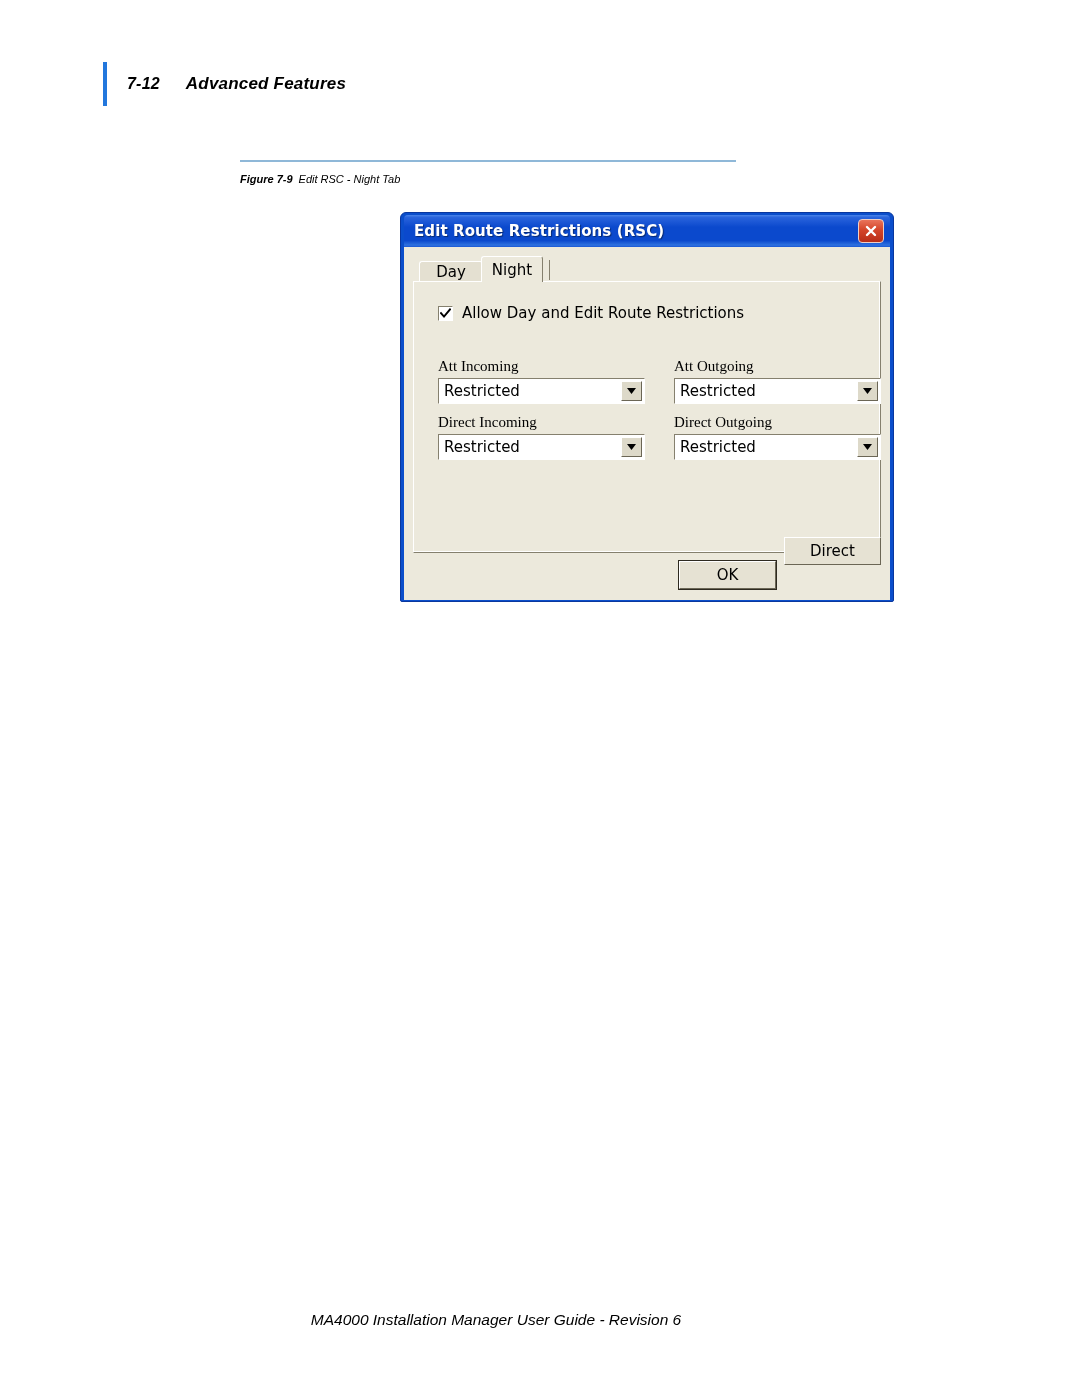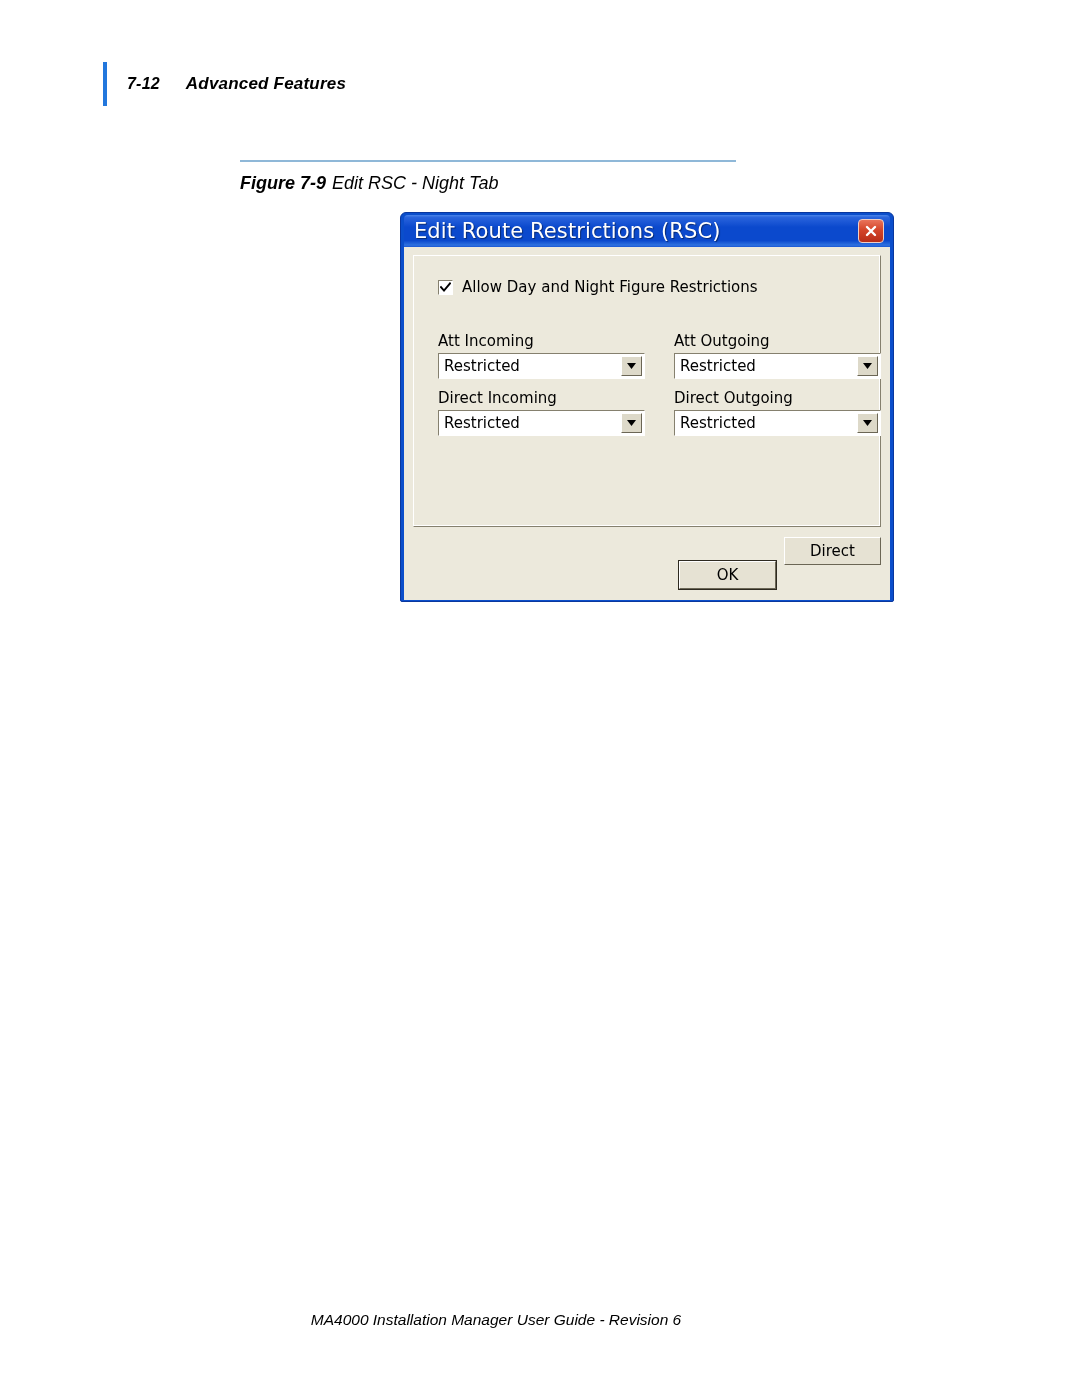--- a/index.html
+++ b/index.html
@@ -60,21 +60,21 @@
     top: 160px;
     width: 700px;
   }
   .caption-rule {
     width: 496px;
     height: 2px;
     background: #8fb8d8;
     margin-bottom: 11px;
   }
   .caption-text {
-    font-size: 18px;
+    font-size: 11px;
     white-space: nowrap;
   }
   .caption-label {
     font-weight: bold;
     font-style: italic;
   }
   .caption-title {
     font-style: italic;
     margin-left: 6px;
   }
@@ -100,22 +100,22 @@
         #4a84e8 0%, #2963dc 8%, #0b49cd 38%,
         #0b49cd 80%, #2f72e0 94%, #1a57d4 100%);
     display: flex;
     align-items: center;
     padding: 0 4px 0 10px;
     box-sizing: border-box;
     position: relative;
   }
   .title-text {
     color: #ffffff;
-    font-size: 21px;
-    font-weight: normal;
+    font-size: 15px;
+    font-weight: bold;
     text-shadow: 1px 1px 1px rgba(0,0,0,0.45);
     letter-spacing: 0.1px;
     white-space: nowrap;
     flex: 1 1 auto;
   }
   .close-button {
     width: 26px;
     height: 24px;
     border-radius: 4px;
     background: linear-gradient(to bottom, #e9735a 0%, #d4452a 45%, #b82d18 100%);
@@ -239,20 +239,21 @@
   .field-grid {
     display: grid;
     grid-template-columns: 230px 230px;
     column-gap: 6px;
     row-gap: 0;
   }
   .field-label {
     font-size: 15px;
     margin-bottom: 3px;
     white-space: nowrap;
+    font-family: Liberation Serif, serif;
   }
   .field-label.row2 { margin-top: 10px; }
   .combo {
     width: 207px;
     height: 26px;
     background: #ffffff;
     border-top: 1px solid #85806e;
     border-left: 1px solid #85806e;
     border-right: 1px solid #ffffff;
     border-bottom: 1px solid #ffffff;
@@ -355,31 +356,40 @@
     <span class="title-text">Edit Route Restrictions (RSC)</span>
     <span class="close-button">
       <svg width="14" height="14" viewBox="0 0 14 14" aria-hidden="true">
         <path d="M3 3 L11 11 M11 3 L3 11" stroke="#ffffff" stroke-width="2.4" stroke-linecap="round" fill="none"></path>
       </svg>
     </span>
   </div>
 
   <div class="dialog-body">
 
+    <div class="tab-strip">
+      <div class="tab tab-inactive">
+        <span>Day</span>
+      </div>
+      <div class="tab tab-active">
+        <span>Night</span>
+      </div>
+      <div class="tab-caret"></div>
+    </div>
 
     <div class="tab-panel">
       <div class="panel-inner">
 
         <div class="checkbox-row">
           <span class="checkbox">
             <svg width="11" height="11" viewBox="0 0 11 11" aria-hidden="true">
               <path d="M1 5.2 L4 8.6 L10 1.4" stroke="#000000" stroke-width="1.9" fill="none" stroke-linecap="square"></path>
             </svg>
           </span>
-          <span class="checkbox-label">Allow Day and Night Figure Restrictions</span>
+          <span class="checkbox-label">Allow Day and Edit Route Restrictions</span>
         </div>
 
         <div class="field-grid">
 
           <div>
             <div class="field-label">Att Incoming</div>
             <div class="combo">
               <span class="combo-value">Restricted</span>
               <span class="combo-button">
                 <svg width="9" height="6" viewBox="0 0 9 6" aria-hidden="true">

